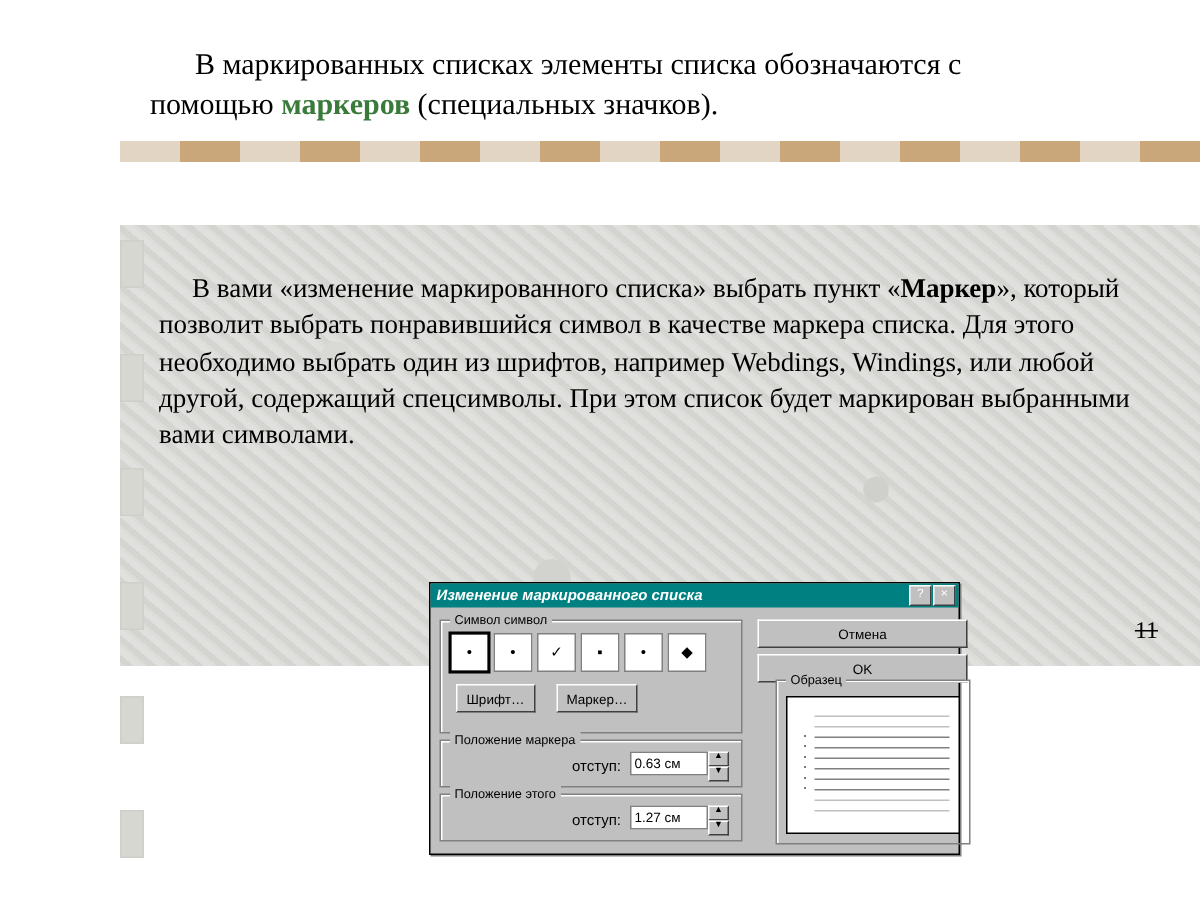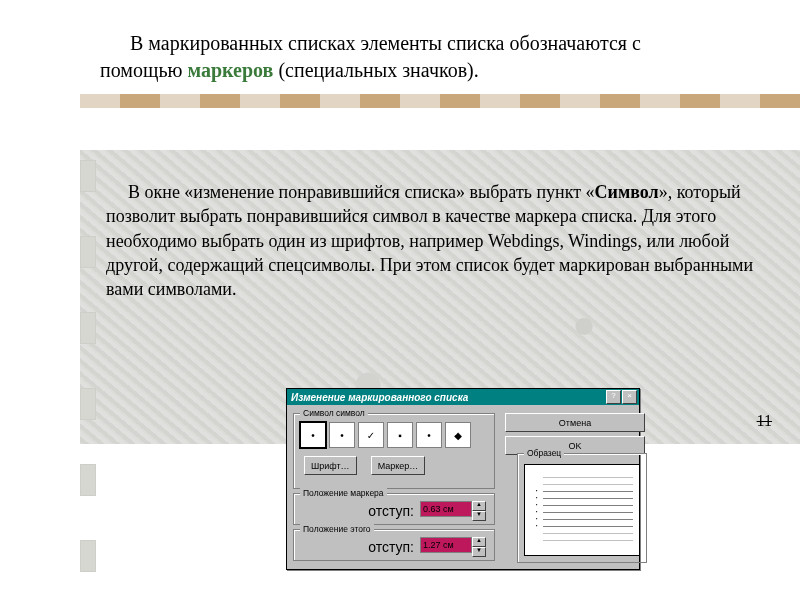--- a/index.html
+++ b/index.html
@@ -127,24 +127,24 @@
 .wn-btn {
   height:17px; background:#c0c0c0;
   border:1px solid #fff; border-right-color:#404040; border-bottom-color:#404040;
   font-size:9px; padding:0 6px; cursor:pointer; display:inline-flex; align-items:center; justify-content:center;
 }
 .btn-row { display:flex; gap:14px; padding:0 8px 6px 10px; }
 
 .g-pos { top:88px; left:6px; width:200px; height:30px; }
 .g-txt { top:124px; left:6px; width:200px; height:30px; }
 .row-in { display:flex; align-items:center; justify-content:flex-end; gap:6px; padding:7px 8px 0 0;}
-.row-in .rlbl { font-size:14px; }
+.row-in .rlbl { font-size:10px; }
 .spin { display:flex; align-items:stretch; }
 .spin input {
-  width:46px; height:14px; font-size:9px; border:1px solid #808080; background:#be185d; padding:0 2px;
+  width:46px; height:14px; font-size:9px; border:1px solid #808080; background:#ffffff; padding:0 2px;
 }
 .spin .arrs { display:flex; flex-direction:column; }
 .spin .ar { width:12px; height:8px; background:#c0c0c0; border:1px solid #fff; border-right-color:#404040; border-bottom-color:#404040; font-size:6px; line-height:5px; text-align:center; cursor:pointer;}
 
 .g-sample { top:48px; left:230px; width:128px; height:108px; }
 .sample-box { position:absolute; inset:10px 6px 6px 6px; background:#fff; border:1px solid #000; padding:6px 6px 4px 18px; box-sizing:border-box; }
 .sample-box .ln { height:1px; background:#808080; margin:6px 0; }
 .sample-box .ln.lt { background:#c0c0c0; }
 .sample-box .bl { position:relative; }
 .sample-box .bl::before { content:"·"; position:absolute; left:-8px; top:-6px; font-size:10px; color:#000;}
@@ -192,21 +192,21 @@
   <div class="side-tabs">
     <div class="t"></div>
       <div class="t"></div>
       <div class="t"></div>
       <div class="t"></div>
       <div class="t"></div>
       <div class="t"></div>
   </div>
 
   <div class="desc">
-    <span class="indent"></span><span>В окне «изменение понравившийся списка» выбрать пункт «</span><b>Символ</b><span>», который позволит выбрать понравившийся символ в качестве маркера списка. Для этого необходимо выбрать один из шрифтов, например Webdings, Windings, или любой другой, содержащий спецсимволы. При этом список будет маркирован выбранными вами символами.</span>
+    <span class="indent"></span><span>В вами «изменение маркированного списка» выбрать пункт «</span><b>Маркер</b><span>», который позволит выбрать понравившийся символ в качестве маркера списка. Для этого необходимо выбрать один из шрифтов, например Webdings, Windings, или любой другой, содержащий спецсимволы. При этом список будет маркирован выбранными вами символами.</span>
   </div>
 
   <div class="win">
     <div class="titlebar">
       <span class="tt">Изменение маркированного списка</span>
       <div class="btns">
         <div class="tb-btn">?</div>
         <div class="tb-btn">×</div>
       </div>
     </div>

